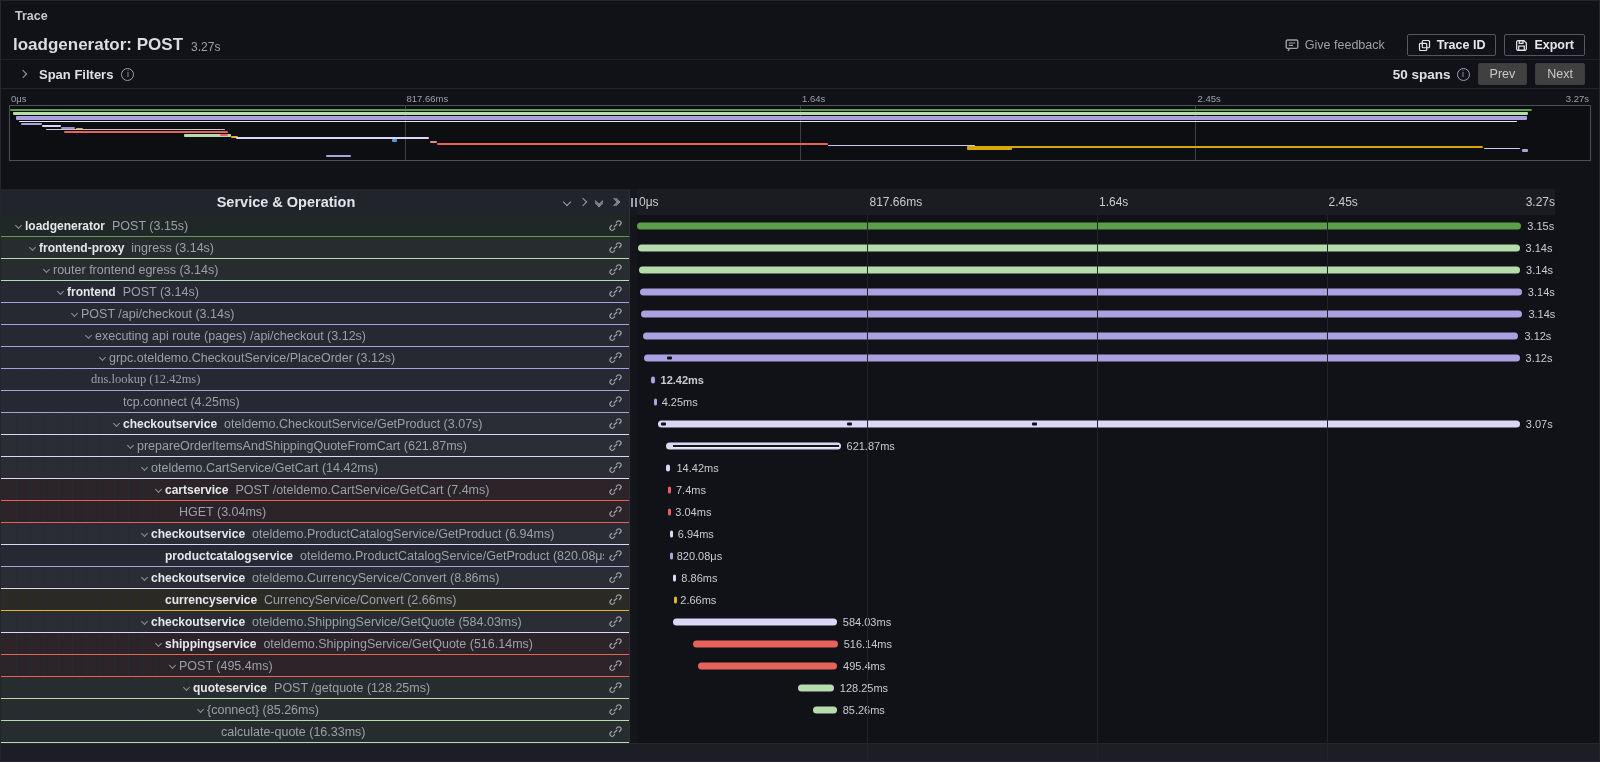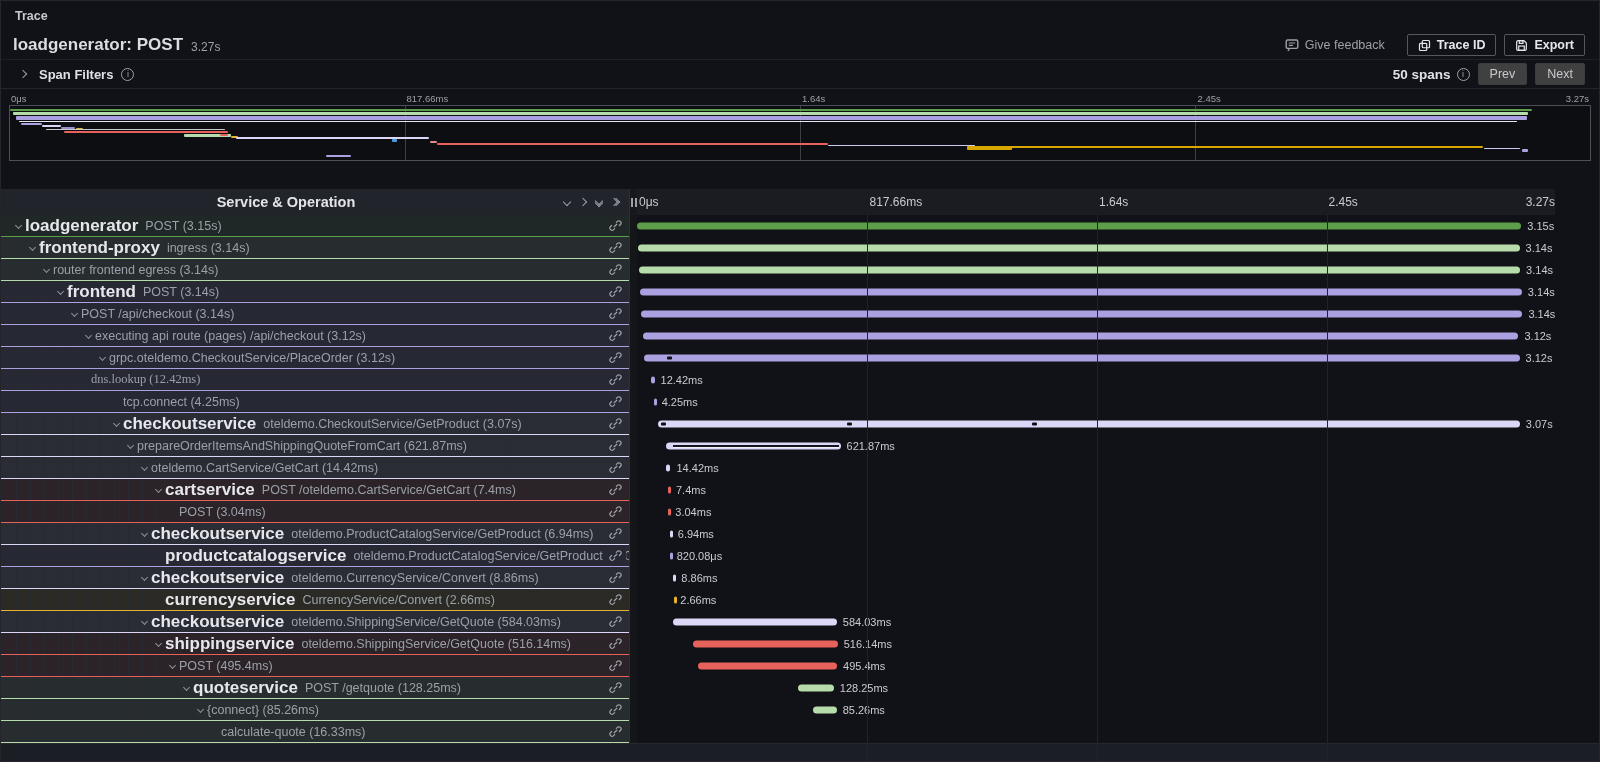--- a/index.html
+++ b/index.html
@@ -64,21 +64,21 @@
   .rows{position:relative;}
   .vlines{position:absolute;top:26px;bottom:0;left:636px;width:920px;pointer-events:none;}
   .vlines div{position:absolute;top:0;bottom:0;width:1px;background:#212329;}
 
   .row{display:flex;height:22px;cursor:pointer;}
   .cell-name{width:628px;position:relative;display:flex;align-items:center;
              background-color:#1b1e24;border-bottom:1.5px solid transparent;overflow:hidden;}
   .guide{position:absolute;top:0;bottom:0;width:1px;background:#272a30;}
   .chev{width:14px;display:inline-flex;align-items:center;justify-content:center;flex:none;}
   .chev .chev-i{width:5px;height:5px;border-color:#8e9199;}
-  .svc{font-size:17px;font-weight:700;color:#e6e7ec;margin-right:7px;white-space:nowrap;}
+  .svc{font-size:12px;font-weight:700;color:#e6e7ec;margin-right:7px;white-space:nowrap;}
   .op{font-size:12.5px;color:#9aa0a8;white-space:nowrap;}
   .linkcol{position:absolute;right:3px;top:0;bottom:0;width:22px;display:flex;align-items:center;justify-content:center;background:inherit;}
   .cell-gap{width:8px;background:#15161a;border-left:1px solid #2c2f36;}
   .cell-tl{flex:1;position:relative;margin-right:44px;}
   .bar{position:absolute;top:50%;transform:translateY(-50%);height:7px;border-radius:3.5px;min-width:3px;}
   .mark{position:absolute;top:50%;transform:translateY(-50%);width:5px;height:3px;background:#0d0e10;border-radius:1px;}
   .inner-stripe{position:absolute;top:50%;transform:translateY(-50%);height:3px;background:#14151a;border-bottom:1px solid #f0eefb;}
   .dur{position:absolute;top:50%;transform:translateY(-50%);font-size:11px;color:#c9cbd1;white-space:nowrap;}
   .partial-row{height:20px;background:#1b1e24;border-top:1px solid #26282e;}
 </style>
@@ -386,21 +386,21 @@
               <svg width="13" height="13" viewBox="0 0 14 14" fill="none" stroke="#9da0a8" stroke-width="1.3" stroke-linecap="round">
                 <path d="M5.6 8.4l2.8-2.8"></path>
                 <path d="M7.9 3.7l1.1-1.1a2.3 2.3 0 0 1 3.3 3.3L11.2 7"></path>
                 <path d="M6.1 10.3L5 11.4a2.3 2.3 0 0 1-3.3-3.3l1.1-1.1"></path>
               </svg>
             </span>
           </div>
           <div class="cell-gap"></div>
           <div class="cell-tl">
             <div class="bar" style="left: 1.53%; width: 0.38%; background: rgb(171, 160, 224);"></div>
-            <span class="dur" style="left: calc(1.91% + 6px);">12.42ms</span>
+            <span class="dur" style="left: calc(1.91% + 6px); font-weight: bold;">12.42ms</span>
           </div>
         </div>
         <div class="row">
           <div class="cell-name" style="border-bottom-color: rgb(171, 160, 224); background-image: linear-gradient(rgba(171, 160, 224, 0.08), rgba(171, 160, 224, 0.08)); padding-left: 108px;">
             <div class="guide" style="left: 15px;"></div>
             <div class="guide" style="left: 29px;"></div>
             <div class="guide" style="left: 43px;"></div>
             <div class="guide" style="left: 57px;"></div>
             <div class="guide" style="left: 71px;"></div>
             <div class="guide" style="left: 85px;"></div>
@@ -549,21 +549,21 @@
             <div class="guide" style="left: 43px;"></div>
             <div class="guide" style="left: 57px;"></div>
             <div class="guide" style="left: 71px;"></div>
             <div class="guide" style="left: 85px;"></div>
             <div class="guide" style="left: 99px;"></div>
             <div class="guide" style="left: 113px;"></div>
             <div class="guide" style="left: 127px;"></div>
             <div class="guide" style="left: 141px;"></div>
             <div class="guide" style="left: 155px;"></div>
             <span class="chev"></span>
-            <span class="op">POST (3.04ms)</span>
+            <span class="op">HGET (3.04ms)</span>
             <span class="linkcol" style="background-color: rgb(27, 30, 36); background-image: linear-gradient(rgba(232, 98, 92, 0.08), rgba(232, 98, 92, 0.08));">
               <svg width="13" height="13" viewBox="0 0 14 14" fill="none" stroke="#9da0a8" stroke-width="1.3" stroke-linecap="round">
                 <path d="M5.6 8.4l2.8-2.8"></path>
                 <path d="M7.9 3.7l1.1-1.1a2.3 2.3 0 0 1 3.3 3.3L11.2 7"></path>
                 <path d="M6.1 10.3L5 11.4a2.3 2.3 0 0 1-3.3-3.3l1.1-1.1"></path>
               </svg>
             </span>
           </div>
           <div class="cell-gap"></div>
           <div class="cell-tl">

